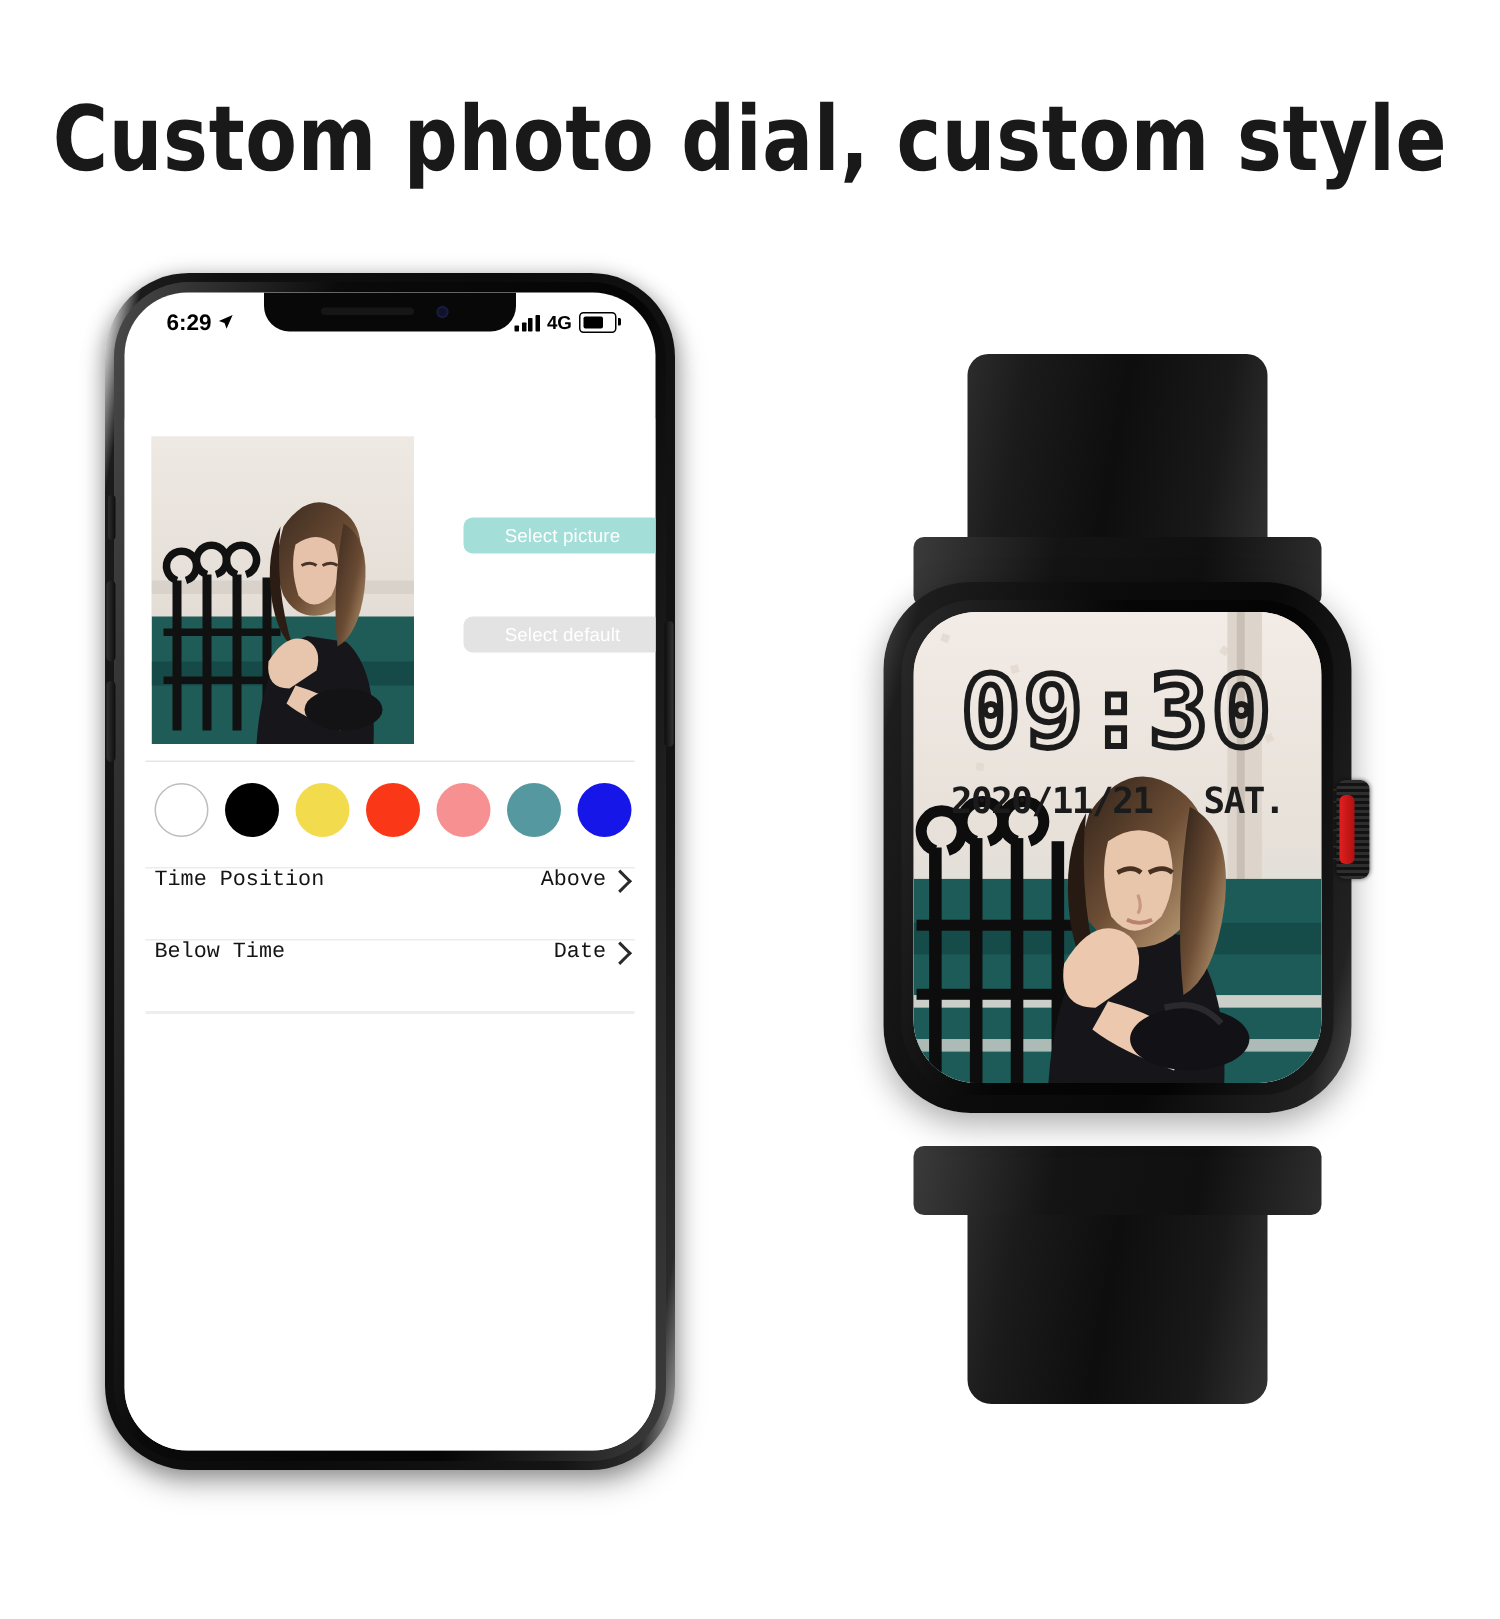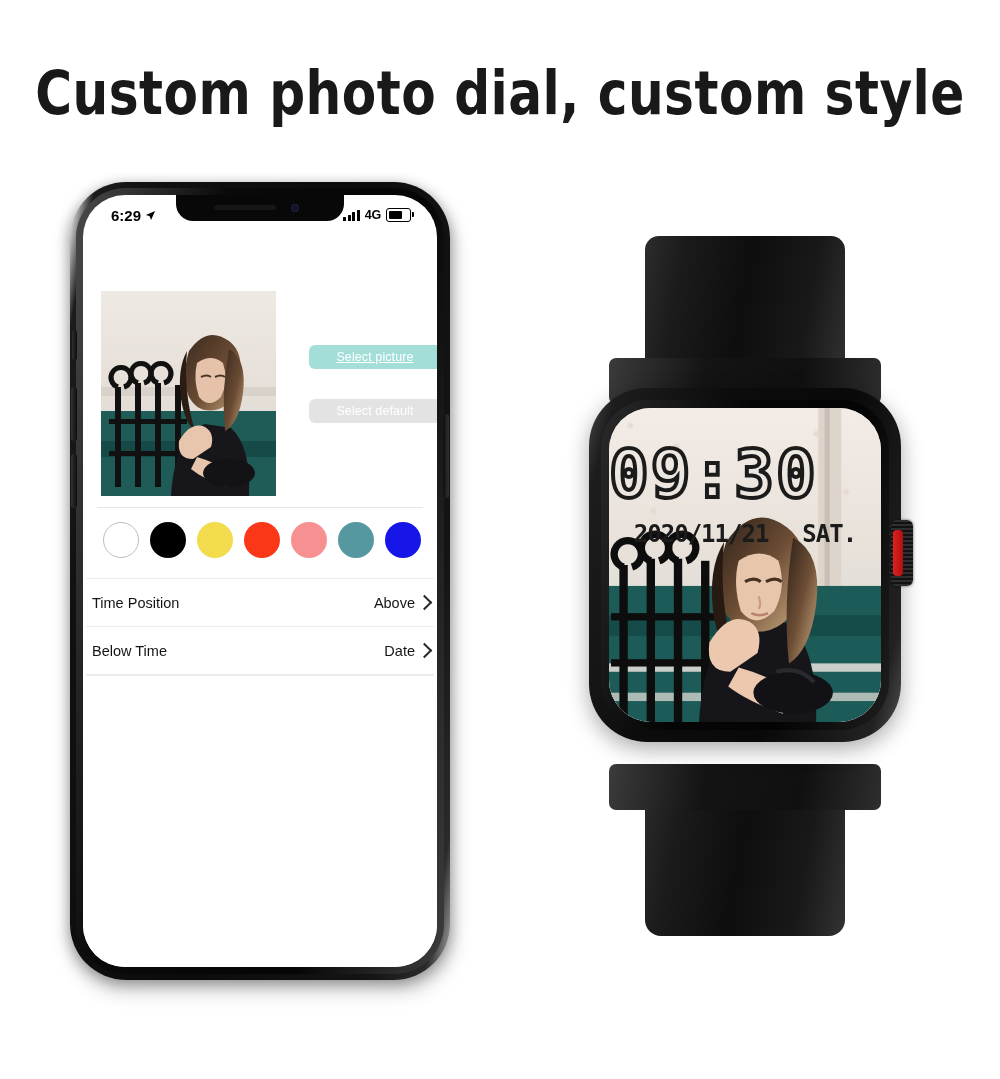--- a/index.html
+++ b/index.html
@@ -112,36 +112,36 @@
     position:absolute;left:18px;top:12px;width:175px;height:205px;
     overflow:hidden;background:#e9e2dc;
   }
   .btn-col{position:absolute;left:226px;top:66px;width:132px;}
   .pill{
     width:132px;height:24px;border-radius:6px;
     display:flex;align-items:center;justify-content:center;
     font-size:12.5px;color:#ffffff;letter-spacing:.1px;
     box-sizing:border-box;
   }
-  .pill.select{background:#a4ded8;margin-bottom:30px;text-decoration:underline;}
+  .pill.select{background:#a4ded8;margin-bottom:42px;}
   .pill.restore{background:#e3e3e3;}
 
   .hr{height:1px;background:#e6e6e6;margin:0 14px;}
 
   .section-label{font-size:14.5px;color:#1c1c1c;padding:18px 0 0 20px;}
   .swatches{display:flex;gap:11px;padding:14px 0 20px 20px;}
   .sw{width:36px;height:36px;border-radius:50%;box-sizing:border-box;}
   .sw.ring{border:1.4px solid #bdbdbd;}
 
   .list-row{
-    height:48px;margin:0 3px;
-    display:flex;align-items:center;justify-content:space-between;
+    height:48px;margin:0 14px;
+    display:flex;align-items:flex-start;justify-content:space-between;
     border-top:1px solid #ececec;
     font-size:14.5px;color:#141414;
-    padding:0 4px 0 6px;box-sizing:border-box;
+    padding:0 4px 0 6px;box-sizing:border-box;font-family:Liberation Mono, monospace;
   }
   .row-right{display:flex;align-items:center;gap:4px;color:#141414;}
   .chev{width:9px;height:9px;border-right:2px solid #2a2a2a;border-top:2px solid #2a2a2a;
     transform:rotate(45deg);display:block;}
 
   
   .watch-wrap{position:absolute;left:530px;top:236px;width:430px;height:700px;}
   .strap{
     position:absolute;left:50%;transform:translateX(-50%);
     width:200px;
@@ -183,21 +183,21 @@
     background:linear-gradient(90deg,#e02020,#b01010);
   }
   .crown-slots{
     position:absolute;right:6px;top:138px;width:16px;height:56px;
   }
   .crown-slots i{display:block;width:16px;height:9px;background:#1a1a1a;border:1px solid #3a3a3a;
     border-radius:2px;margin-bottom:10px;box-sizing:border-box;}
 
   
   .wf-time{
-    position:absolute;left:0;right:0;top:34px;
+    position:absolute;left:0;right:0;top:34px;text-align:center;
     font-family:"DejaVu Sans Mono","Liberation Mono",monospace;
     font-size:66px;font-weight:700;line-height:1;
     color:transparent;
     -webkit-text-stroke:4px #1b1b1b;
     letter-spacing:2px;
     z-index:4;
   }
   .wf-sub{
     position:absolute;left:0;right:0;top:112px;
     display:flex;justify-content:center;gap:34px;

